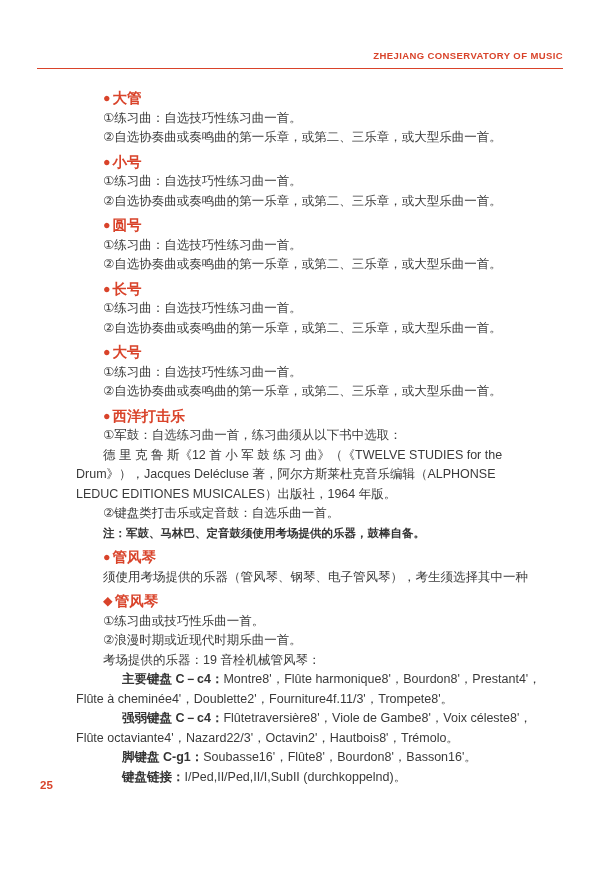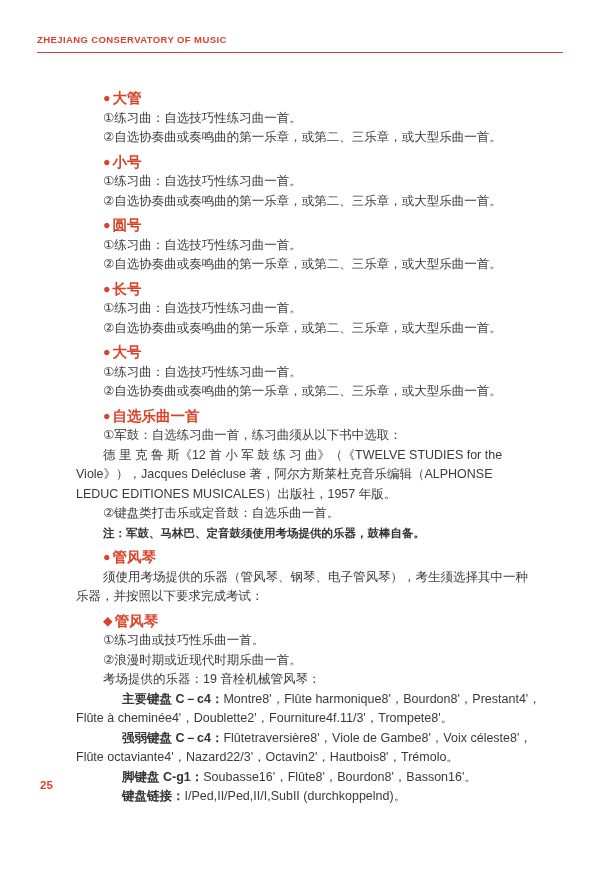--- a/index.html
+++ b/index.html
@@ -8,21 +8,21 @@
   }
   *{margin:0;padding:0;box-sizing:border-box;}
   html,body{width:600px;height:884px;}
   body{
     background:#ffffff;
     font-family:"Liberation Sans","DejaVu Sans",sans-serif;
     color:var(--body-text,#3a3a3a);
     position:relative;
     overflow:hidden;
   }
-  .hdr{position:absolute;left:37px;right:37px;top:34px;}
+  .hdr{position:absolute;left:37px;right:37px;top:50px;text-align:right;}
   .brand{
     color:var(--accent,#d9432a);
     font-size:9.5px;
     font-weight:bold;
     letter-spacing:0.4px;
   }
   .hrule{height:0;border-bottom:1.5px solid var(--accent,#d9432a);margin-top:7px;}
   .content{
     position:absolute;left:76px;top:84px;width:470px;
     font-size:12.5px;line-height:19.5px;
@@ -78,33 +78,32 @@
       <p class="line indent">②自选协奏曲或奏鸣曲的第一乐章，或第二、三乐章，或大型乐曲一首。</p>
     </section>
 
     <section>
       <h2 class="sec"><span class="blt">●</span><span>大号</span></h2>
       <p class="line indent">①练习曲：自选技巧性练习曲一首。</p>
       <p class="line indent">②自选协奏曲或奏鸣曲的第一乐章，或第二、三乐章，或大型乐曲一首。</p>
     </section>
 
     <section>
-      <h2 class="sec"><span class="blt">●</span><span>自选乐曲一首</span></h2>
+      <h2 class="sec"><span class="blt">●</span><span>西洋打击乐</span></h2>
       <p class="line indent">①军鼓：自选练习曲一首，练习曲须从以下书中选取：</p>
       <p class="line indent">德 里 克 鲁 斯《12 首 小 军 鼓 练 习 曲》（《TWELVE STUDIES for the</p>
-      <p class="line">Viole》），Jacques Delécluse 著，阿尔方斯莱杜克音乐编辑（ALPHONSE</p>
-      <p class="line">LEDUC EDITIONES MUSICALES）出版社，1957 年版。</p>
+      <p class="line">Drum》），Jacques Delécluse 著，阿尔方斯莱杜克音乐编辑（ALPHONSE</p>
+      <p class="line">LEDUC EDITIONES MUSICALES）出版社，1964 年版。</p>
       <p class="line indent">②键盘类打击乐或定音鼓：自选乐曲一首。</p>
       <p class="line indent note">注：军鼓、马林巴、定音鼓须使用考场提供的乐器，鼓棒自备。</p>
     </section>
 
     <section>
       <h2 class="sec"><span class="blt">●</span><span>管风琴</span></h2>
       <p class="line indent">须使用考场提供的乐器（管风琴、钢琴、电子管风琴），考生须选择其中一种</p>
-      <p class="line">乐器，并按照以下要求完成考试：</p>
 
       <div>
         <h2 class="sec"><span class="blt">◆</span><span>管风琴</span></h2>
         <p class="line indent">①练习曲或技巧性乐曲一首。</p>
         <p class="line indent">②浪漫时期或近现代时期乐曲一首。</p>
         <p class="line indent">考场提供的乐器：19 音栓机械管风琴：</p>
 
         <p class="line indent"><span class="lbl">主要键盘 C－c4：</span><span>Montre8'，Flûte harmonique8'，Bourdon8'，Prestant4'，</span></p>
         <p class="line">Flûte à cheminée4'，Doublette2'，Fourniture4f.11/3'，Trompete8'。</p>
 

